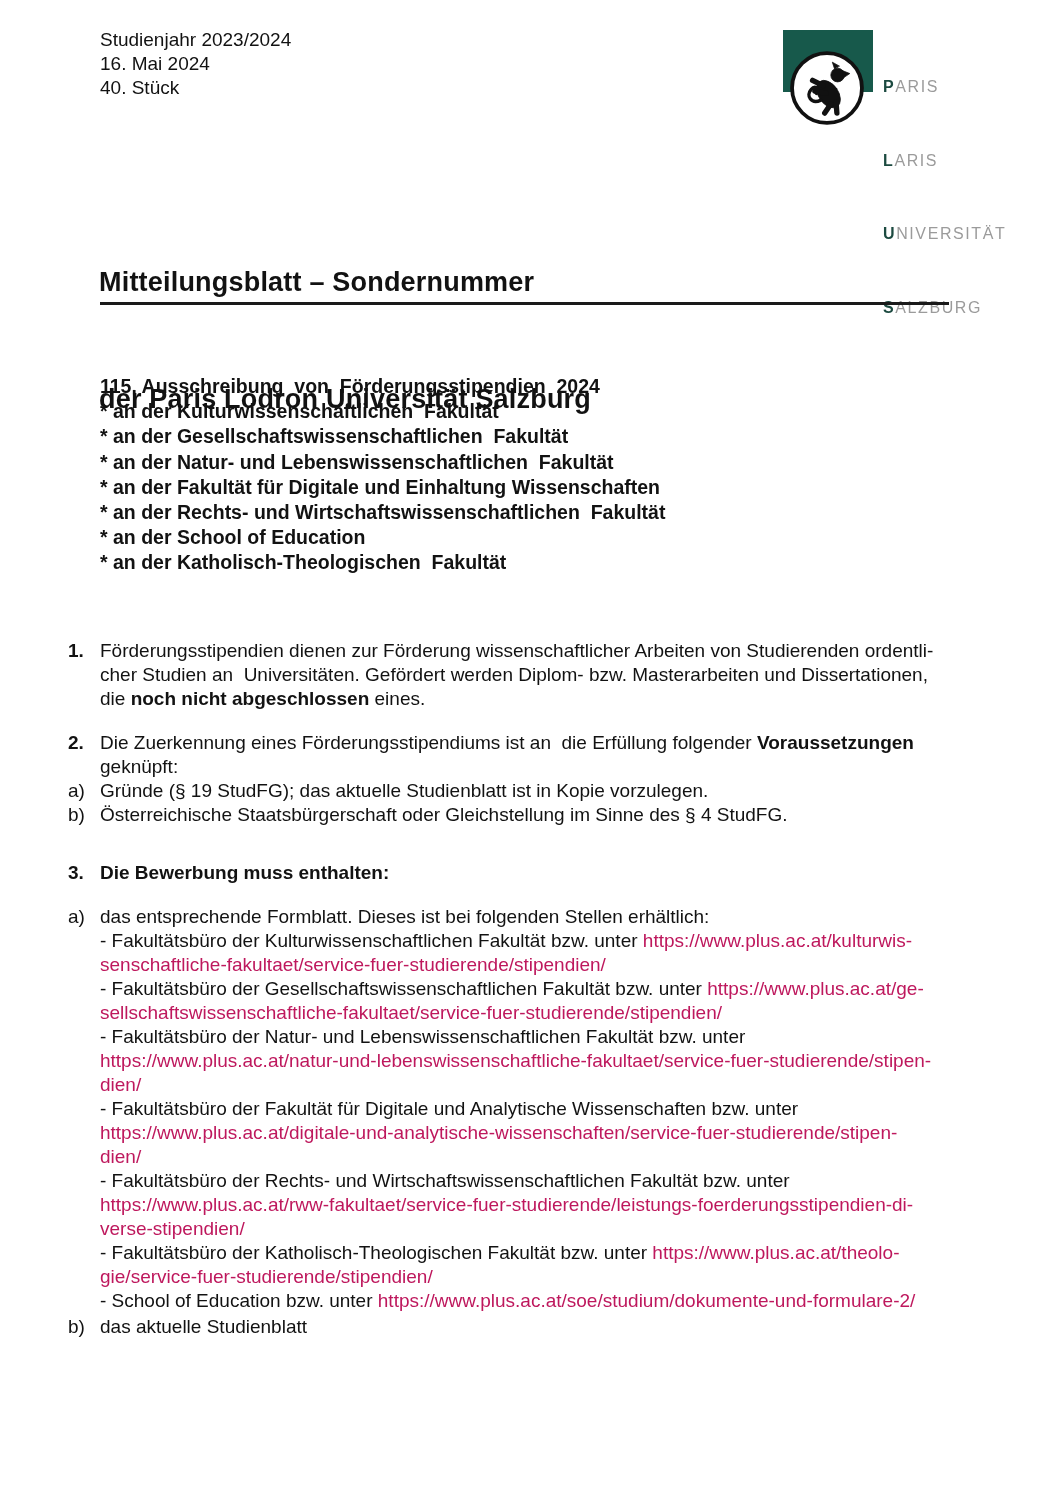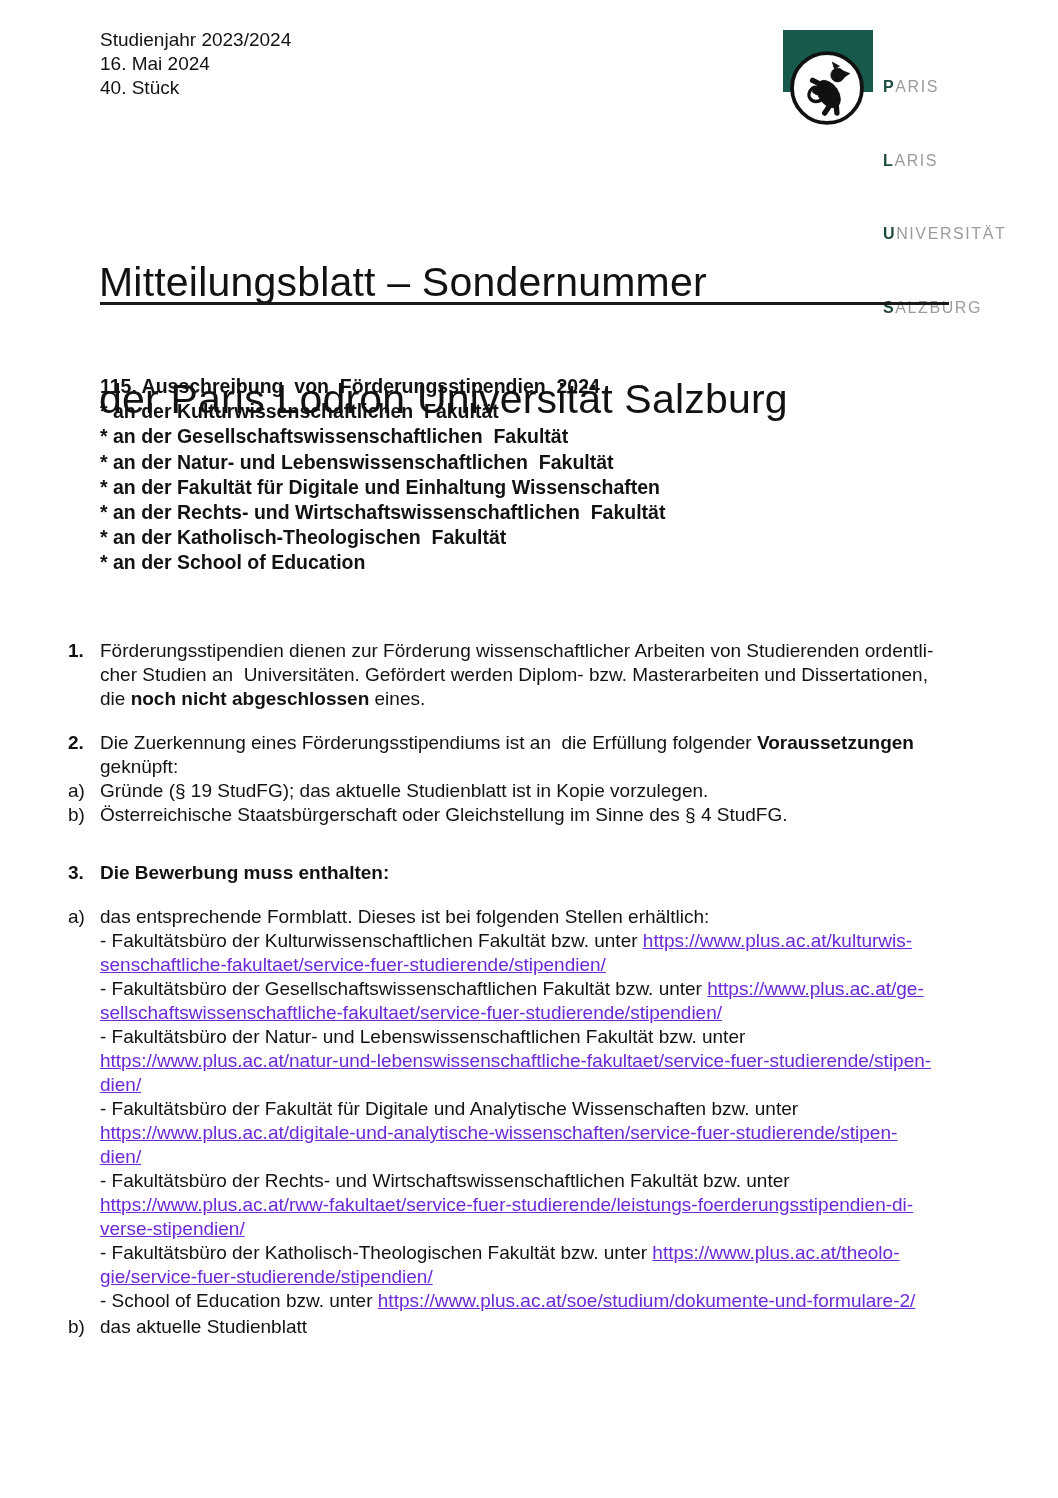--- a/index.html
+++ b/index.html
@@ -11,33 +11,33 @@
   
   .meta { position:absolute; left:100px; top:28px; font-size:19px; line-height:24px; }
   .meta div { white-space:pre; }
   
   .logo { position:absolute; left:783px; top:26px; width:240px; height:106px; }
   .logo-square { position:absolute; left:0; top:4px; width:90px; height:62px; background:#17594b; }
   .logo-crest { position:absolute; left:6px; top:24px; width:76px; height:76px; }
   .wordmark { position:absolute; left:100px; top:0; font-size:16px; line-height:24.5px; letter-spacing:1.6px; color:#9b9b9b; white-space:pre; }
   .wordmark .init { font-weight:bold; color:#1c4a40; }
   
-  .doc-title { position:absolute; left:99px; top:185px; font-size:41px; font-weight:normal; line-height:39px; letter-spacing:0.2px; white-space:pre; }
+  .doc-title { position:absolute; left:99px; top:185px; font-size:27px; font-weight:bold; line-height:39px; letter-spacing:0.2px; white-space:pre; }
   .rule { position:absolute; left:100px; top:302px; width:849px; height:3px; background:#1a1a1a; }
   
   .announce { position:absolute; left:100px; top:374px; font-weight:bold; font-size:19.5px; line-height:25.2px; }
   .announce .line { white-space:pre; }
   
   .block { position:absolute; left:68px; width:890px; font-size:19px; line-height:24px; }
   .row { display:grid; grid-template-columns:32px 858px; }
   .marker { white-space:pre; }
   .marker.bold { font-weight:bold; }
   .line { white-space:pre; }
   .b { font-weight:bold; }
-  .link { color:#6d28d9; text-decoration:underline; cursor:pointer; }
+  .link { color:#be185d; cursor:pointer; }
   #item1  { top:639px; }
   #item2  { top:731px; }
   #item3h { top:861px; font-weight:bold; }
   #item3a { top:905px; }
   #item3b { top:1315px; }
 </style>
 </head>
 <body>
 
 <div class="page">
@@ -80,22 +80,22 @@
   </div>
   <div class="rule"></div>
 
   <div class="announce">
       <div class="line"><span>115. Ausschreibung  von  Förderungsstipendien  2024</span></div>
       <div class="line"><span>* an der Kulturwissenschaftlichen  Fakultät</span></div>
       <div class="line"><span>* an der Gesellschaftswissenschaftlichen  Fakultät</span></div>
       <div class="line"><span>* an der Natur- und Lebenswissenschaftlichen  Fakultät</span></div>
       <div class="line"><span>* an der Fakultät für Digitale und Einhaltung Wissenschaften</span></div>
       <div class="line"><span>* an der Rechts- und Wirtschaftswissenschaftlichen  Fakultät</span></div>
+      <div class="line"><span>* an der School of Education</span></div>
       <div class="line"><span>* an der Katholisch-Theologischen  Fakultät</span></div>
-      <div class="line"><span>* an der School of Education</span></div>
     </div>
 
   <div class="block" id="item1">
     <div class="row">
       <div class="marker bold">1.</div>
       <div class="txt">
           <div class="line"><span>Förderungsstipendien dienen zur Förderung wissenschaftlicher Arbeiten von Studierenden ordentli-</span></div>
           <div class="line"><span>cher Studien an  Universitäten. Gefördert werden Diplom- bzw. Masterarbeiten und Dissertationen,</span></div>
           <div class="line"><span>die </span><span class="b">noch nicht abgeschlossen</span><span> eines.</span></div>
         </div>

